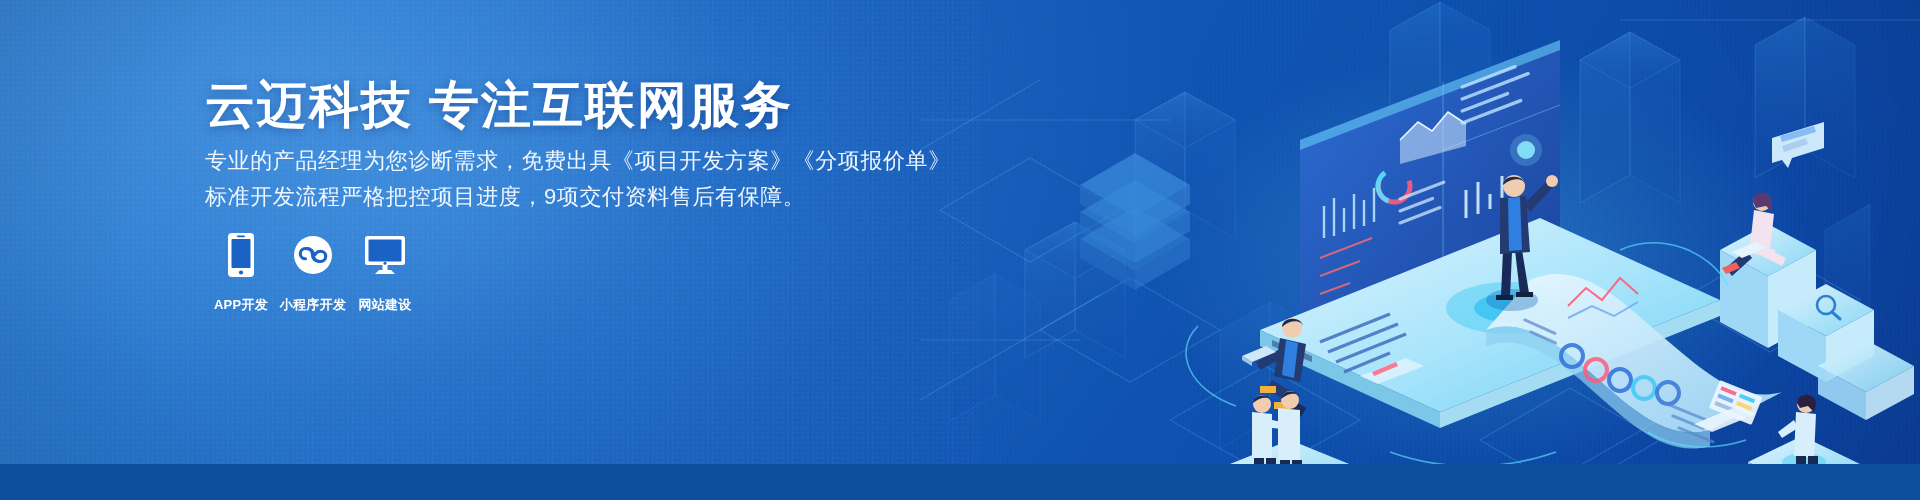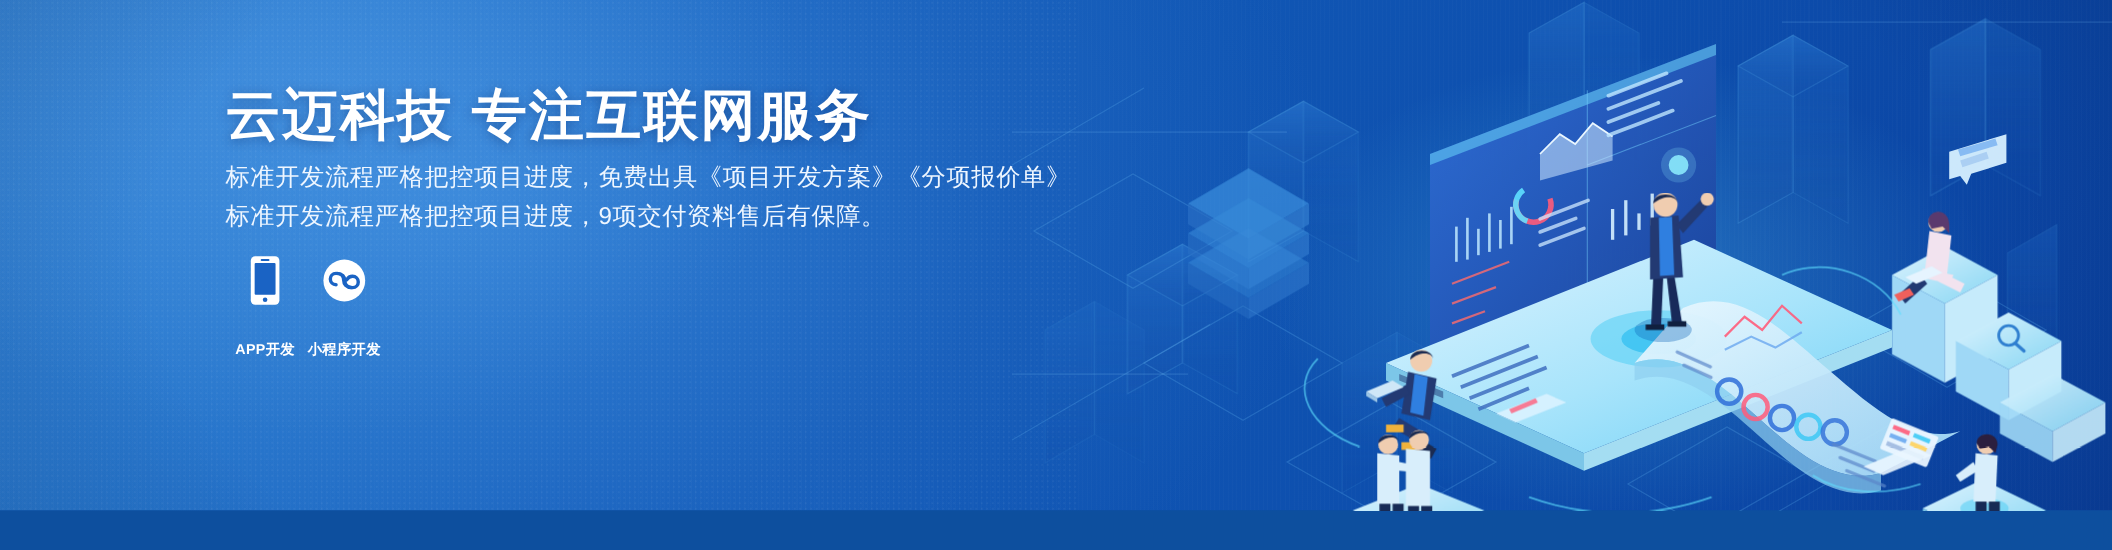--- a/index.html
+++ b/index.html
@@ -47,21 +47,21 @@
   }
   .sub1{top:146px;}
   .sub2{top:182px;}
 
   
   .services{position:absolute;top:232px;left:0;display:flex;align-items:flex-start;}
   .svc{width:72px;display:flex;flex-direction:column;align-items:center;margin-right:0;}
   .svc-ico{height:46px;display:flex;align-items:center;justify-content:center;}
   .svc-ico svg{display:block;}
   .svc-label{
-    margin-top:31px;font-size:13px;color:#ffffff;font-weight:bold;white-space:nowrap;letter-spacing:.3px;
+    margin-top:18px;font-size:13px;color:#ffffff;font-weight:bold;white-space:nowrap;letter-spacing:.3px;
   }
 
   
   .illus{position:absolute;right:0;top:0;width:1000px;height:500px;z-index:20;}
   .illus svg{display:block;width:1000px;height:500px;}
 </style>
 </head>
 <body>
 
 <div class="banner">
@@ -389,21 +389,21 @@
       <g opacity="0.25">
         <rect x="0" y="0" width="1000" height="500" fill="none"></rect>
       </g>
     </svg>
   </div>
 
   <div class="content">
 
     <div class="headline">云迈科技 专注互联网服务</div>
 
-    <div class="subline sub1">标准开发流程严格把控项目进度，免费出具《项目开发方案》《分项报价单》</div>
+    <div class="subline sub1">专业的产品经理为您诊断需求，免费出具《项目开发方案》《分项报价单》</div>
     <div class="subline sub2">标准开发流程严格把控项目进度，9项交付资料售后有保障。</div>
 
     <div class="services">
 
       <div class="svc">
         <span class="svc-ico">
           <svg width="30" height="46" viewBox="0 0 30 46">
             <rect x="2" y="1" width="26" height="44" rx="4" fill="#ffffff"></rect>
             <rect x="5.5" y="7" width="19" height="29" rx="1" fill="#1a63c4"></rect>
             <rect x="11" y="3.4" width="8" height="1.8" rx="0.9" fill="#1a63c4"></rect>
@@ -418,19 +418,31 @@
           <svg width="42" height="46" viewBox="0 0 42 46">
             <circle cx="21" cy="23" r="19" fill="#ffffff"></circle>
             <path d="M14.5 16.5 c4.8 0 7 3.2 7 6.5 s2.2 6.5 7 6.5 c3.2 0 5.2-2.4 5.2-5.2 c0-3-2.3-5.1-5.2-5.1 c-2.6 0-4.3 1.4-5.2 3.1" fill="none" stroke="#1a63c4" stroke-width="3.1" stroke-linecap="round"></path>
             <path d="M27.5 29.5 c-4.8 0-7-3.2-7-6.5 s-2.2-6.5-7-6.5 c-3.2 0-5.2 2.4-5.2 5.2 c0 3 2.3 5.1 5.2 5.1" fill="none" stroke="#1a63c4" stroke-width="3.1" stroke-linecap="round"></path>
           </svg>
         </span>
         <span class="svc-label">小程序开发</span>
       </div>
 
 
+      <div class="svc">
+        <span class="svc-ico">
+          <svg width="44" height="46" viewBox="0 0 44 46">
+            <rect x="2" y="4" width="40" height="29" rx="2.5" fill="#ffffff"></rect>
+            <rect x="5.5" y="7.5" width="33" height="22" rx="1" fill="#1a63c4"></rect>
+            <circle cx="22" cy="31.3" r="1.5" fill="#1a63c4"></circle>
+            <rect x="19.5" y="33" width="5" height="5" fill="#ffffff"></rect>
+            <path d="M12 42 L32 42 L28 38 L16 38 Z" fill="#ffffff"></path>
+          </svg>
+        </span>
+        <span class="svc-label">网站建设</span>
+      </div>
 
 
     </div>
   </div>
 
   <div class="vig"></div>
 </div>
 
 </body></html>

